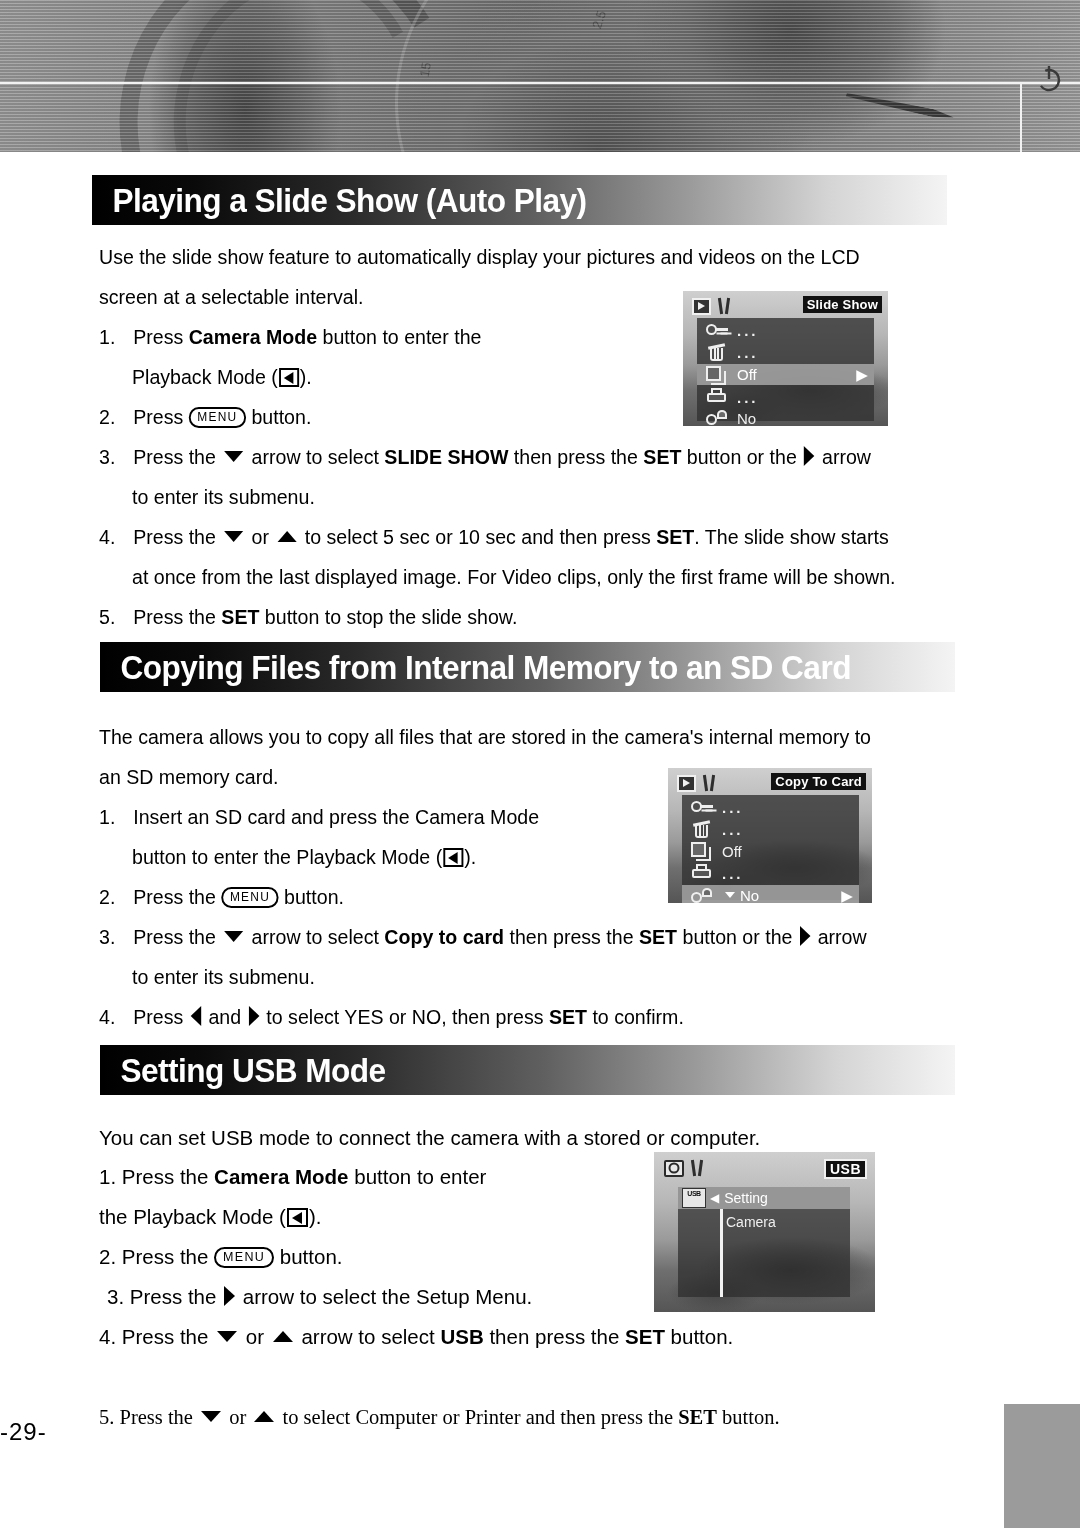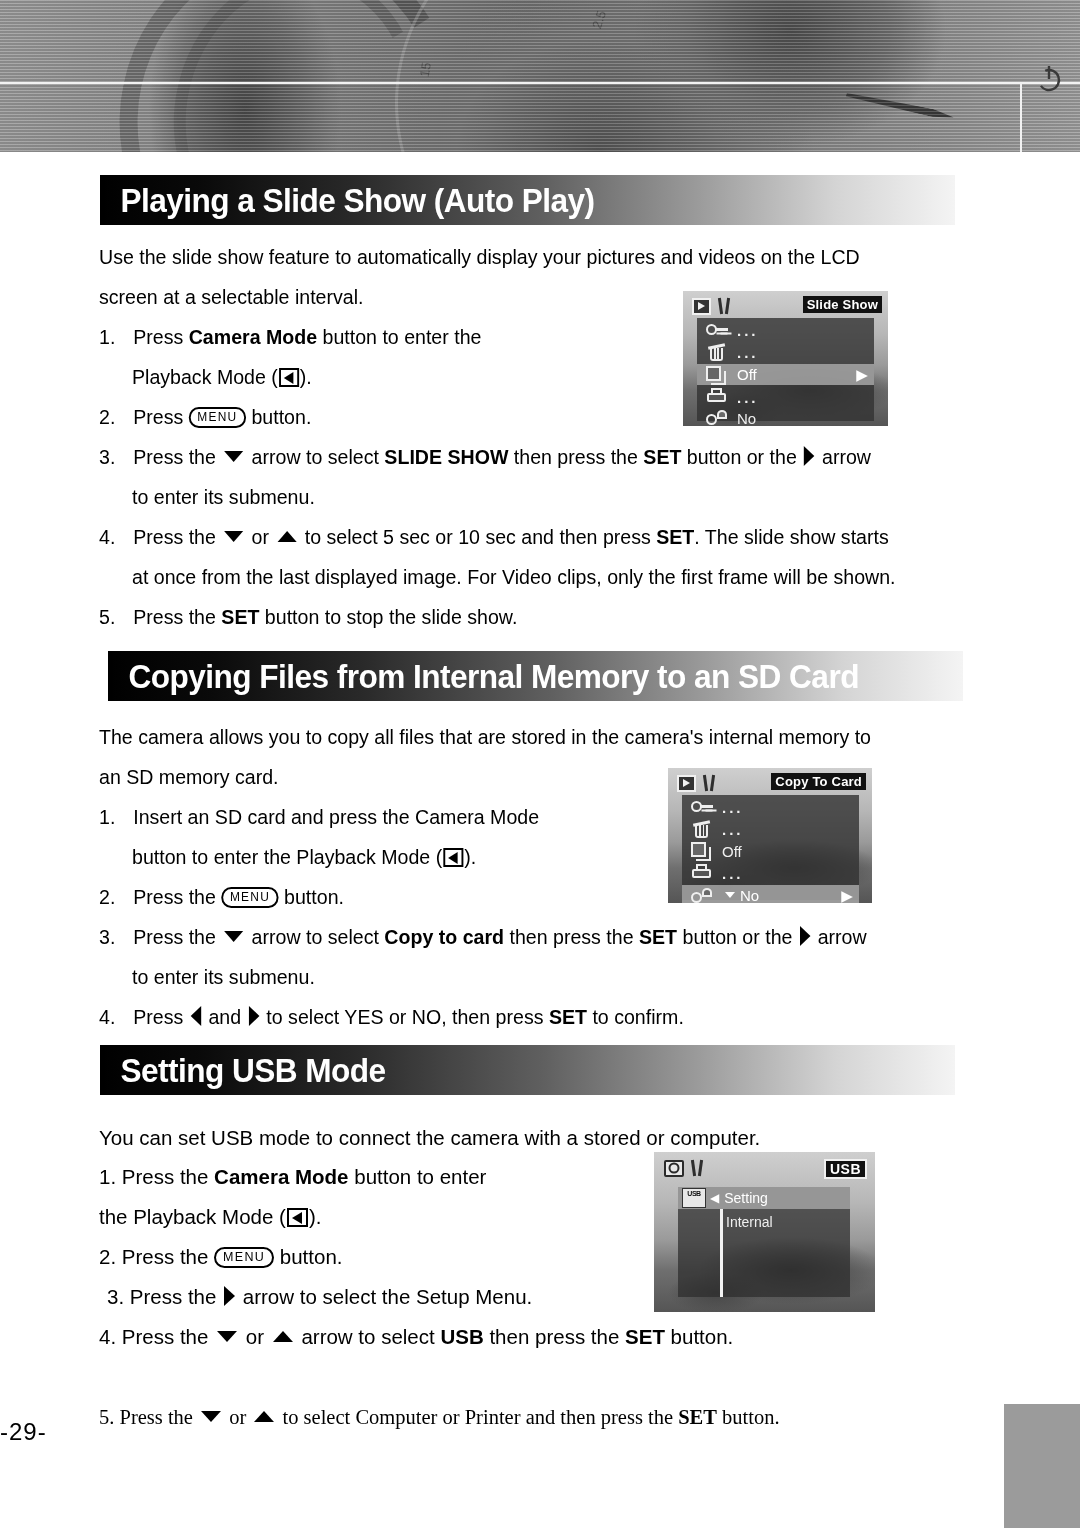--- a/index.html
+++ b/index.html
@@ -429,21 +429,21 @@
   </div>
   <div class="scanlines"></div>
   <div class="rule-h"></div>
   <div class="rule-v"></div>
   <svg class="power-icon" viewBox="0 0 32 32">
     <circle cx="16" cy="18" r="10" fill="none" stroke="#3a3a3a" stroke-width="2.4" stroke-dasharray="44 18" transform="rotate(-110 16 18)"></circle>
     <line x1="16" y1="4" x2="16" y2="17" stroke="#3a3a3a" stroke-width="2.4"></line>
   </svg>
 </div>
 
-<div class="heading" style="left:100px; top:175px; width:855px;">
+<div class="heading" style="left:92px; top:175px; width:855px;">
   <span class="heading-text">Playing a Slide Show (Auto Play)</span>
 </div>
 
 <div class="body-text cond" style="left:99px; top:237px;">Use the slide show feature to automatically display your pictures and videos on the LCD</div>
 <div class="body-text cond" style="left:99px; top:277px;">screen at a selectable interval.</div>
 
 <div class="li cond" style="left:99px; top:317px;">
   <span>1.</span>
   <span style="display:inline-block;width:13px;"></span><span>Press <span class="b">Camera Mode</span> button to enter the</span>
 </div>
@@ -512,21 +512,21 @@
     <div class="lcd-row" style="top:90px; height:20px;">
       <span class="ricon">
           <span class="mi mi-copy"></span>
         </span>
       <span class="rval">No</span>
       <span class="rarrow"></span>
     </div>
   </div>
 </div>
 
-<div class="heading" style="left:108px; top:642px; width:855px;margin-top:9px;">
+<div class="heading" style="left:100px; top:642px; width:855px;">
   <span class="heading-text">Copying Files from Internal Memory to an SD Card</span>
 </div>
 
 <div class="body-text cond" style="left:99px; top:717px;">The camera allows you to copy all files that are stored in the camera's internal memory to</div>
 <div class="body-text cond" style="left:99px; top:757px;">an SD memory card.</div>
 
 <div class="li cond" style="left:99px; top:797px;">
   <span>1.</span>
   <span style="display:inline-block;width:13px;"></span><span>Insert an SD card and press the Camera Mode</span>
 </div>
@@ -628,19 +628,19 @@
   <div class="lcd-inner" style="left:24px; top:35px; width:172px; height:110px; background:rgba(45,45,45,0.72);"></div>
   <div style="position:absolute; left:24px; top:35px; width:172px; height:22px; background:rgba(165,165,165,0.82); display:flex; align-items:center;">
     <span style="width:32px; display:flex; justify-content:center;">
         <span class="mi-usb">USB</span>
       </span>
     <span style="color:#fff; font-size:12px; margin-right:5px;">◀</span>
     <span style="color:#fff; font-size:14px;">Setting</span>
   </div>
   <div style="position:absolute; left:24px; top:59px; width:172px; height:22px; display:flex; align-items:center;">
     <span style="width:48px;"></span>
-    <span style="color:#efefef; font-size:14px;">Internal</span>
+    <span style="color:#efefef; font-size:14px;">Camera</span>
   </div>
   <div class="usb-divider" style="left:66px; top:57px; height:88px;"></div>
 </div>
 
 <div class="page-num">-29-</div>
 <div class="corner-tab"></div>
 
 </body></html>

